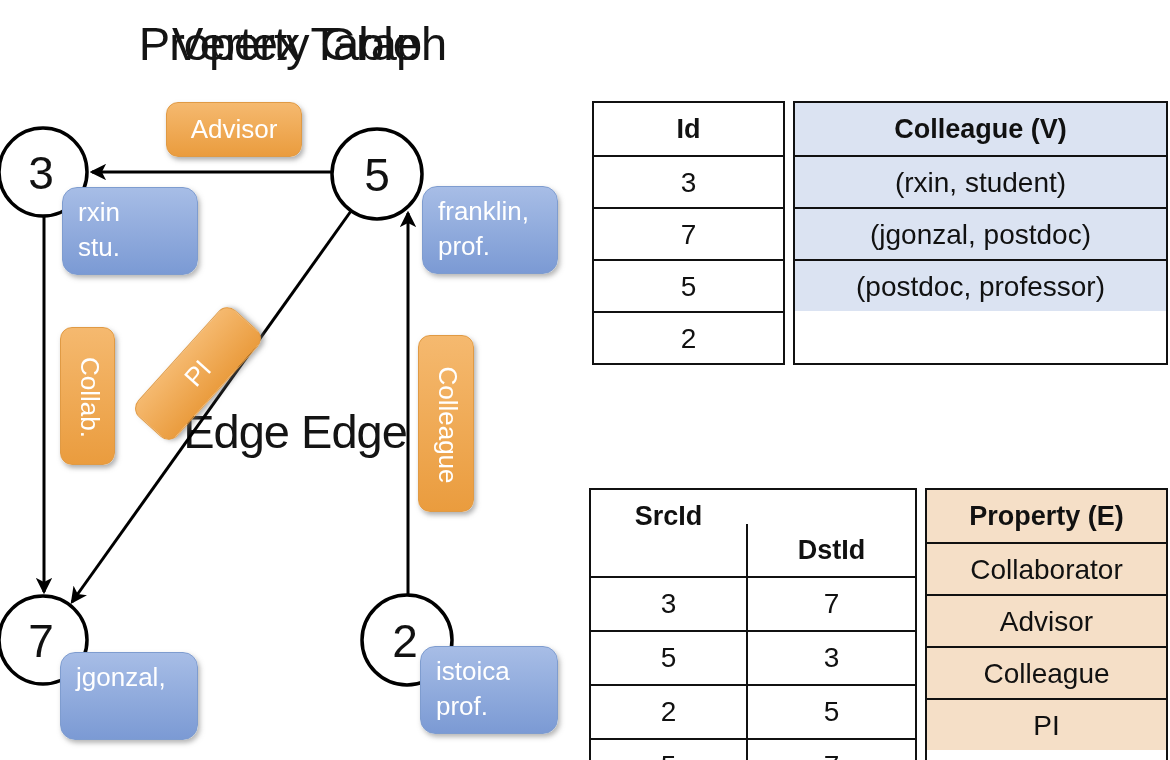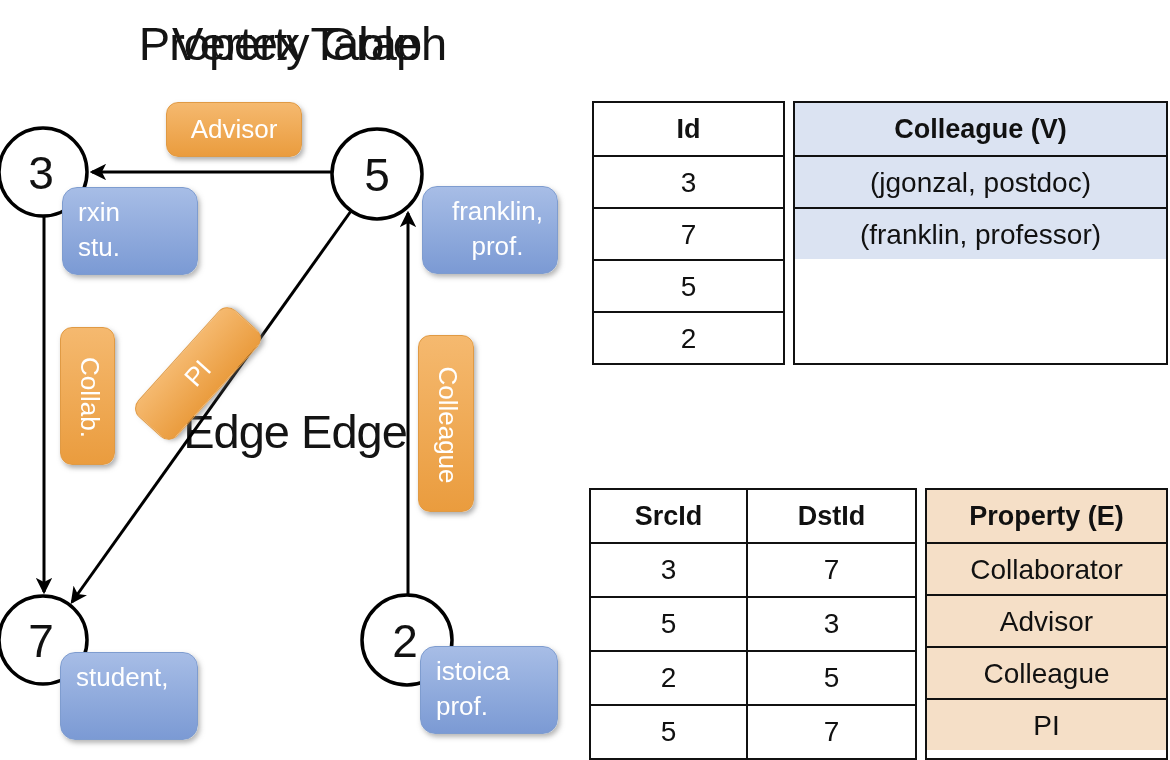--- a/index.html
+++ b/index.html
@@ -97,52 +97,53 @@
   </div>
 
   <div class="edge-label" style="left:418px; top:335px; width:56px; height:177px;">
     <span class="vtext" style="width:177px; height:56px; line-height:56px; left:-60.5px; top:60.5px;">Colleague</span>
   </div>
 
   <div class="node-label" style="left:62px; top:187px; width:136px; height:88px;">
     <span>rxin</span>
     <span>stu.</span>
   </div>
-  <div class="node-label" style="left:422px; top:186px; width:136px; height:88px;text-align:center;">
+  <div class="node-label" style="left:422px; top:186px; width:136px; height:88px;">
     <span>franklin,</span>
     <span>prof.</span>
   </div>
   <div class="node-label" style="left:60px; top:652px; width:138px; height:88px;">
-    <span>student,</span>
+    <span>jgonzal,</span>
   </div>
   <div class="node-label" style="left:420px; top:646px; width:138px; height:88px;">
     <span>istoica</span>
     <span>prof.</span>
   </div>
 
   <div class="tbl" style="left:592px; top:101px;">
     <div class="col" style="width:193px;">
       <div class="cell hdr">Id</div>
       <div class="cell">3</div>
       <div class="cell">7</div>
       <div class="cell">5</div>
       <div class="cell">2</div>
     </div>
     <div class="col vfill" style="width:375px;">
       <div class="cell hdr">Colleague (V)</div>
+      <div class="cell">(rxin, student)</div>
       <div class="cell">(jgonzal, postdoc)</div>
-      <div class="cell">(franklin, professor)</div>
+      <div class="cell">(postdoc, professor)</div>
     </div>
   </div>
 
   <div class="tbl" style="left:589px; top:488px;">
     <div class="col" style="width:328px;">
       <div class="row">
         <div class="cell hdr" style="width:155px;">SrcId</div>
-        <div class="cell hdr dst-cell" style="width:169px;">DstId</div>
+        <div class="cell hdr dst-cell" style="width:169px;margin-top:34px;">DstId</div>
       </div>
       <div class="row">
         <div class="cell" style="width:155px;">3</div>
         <div class="cell dst-cell" style="width:169px;">7</div>
       </div>
       <div class="row">
         <div class="cell" style="width:155px;">5</div>
         <div class="cell dst-cell" style="width:169px;">3</div>
       </div>
       <div class="row">

